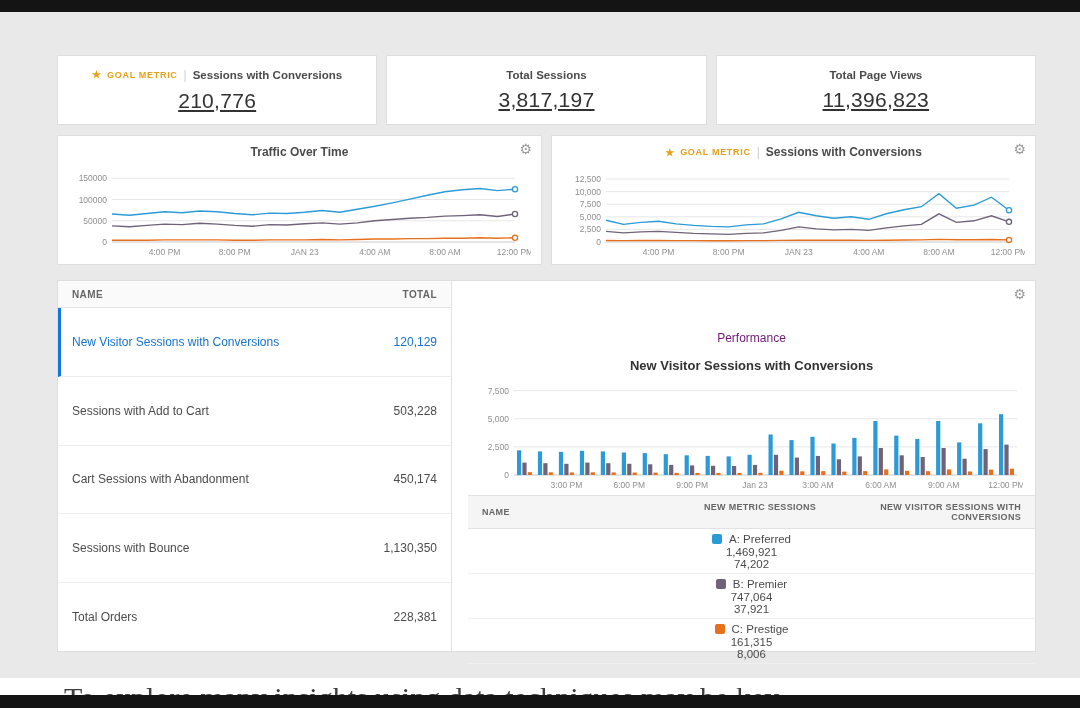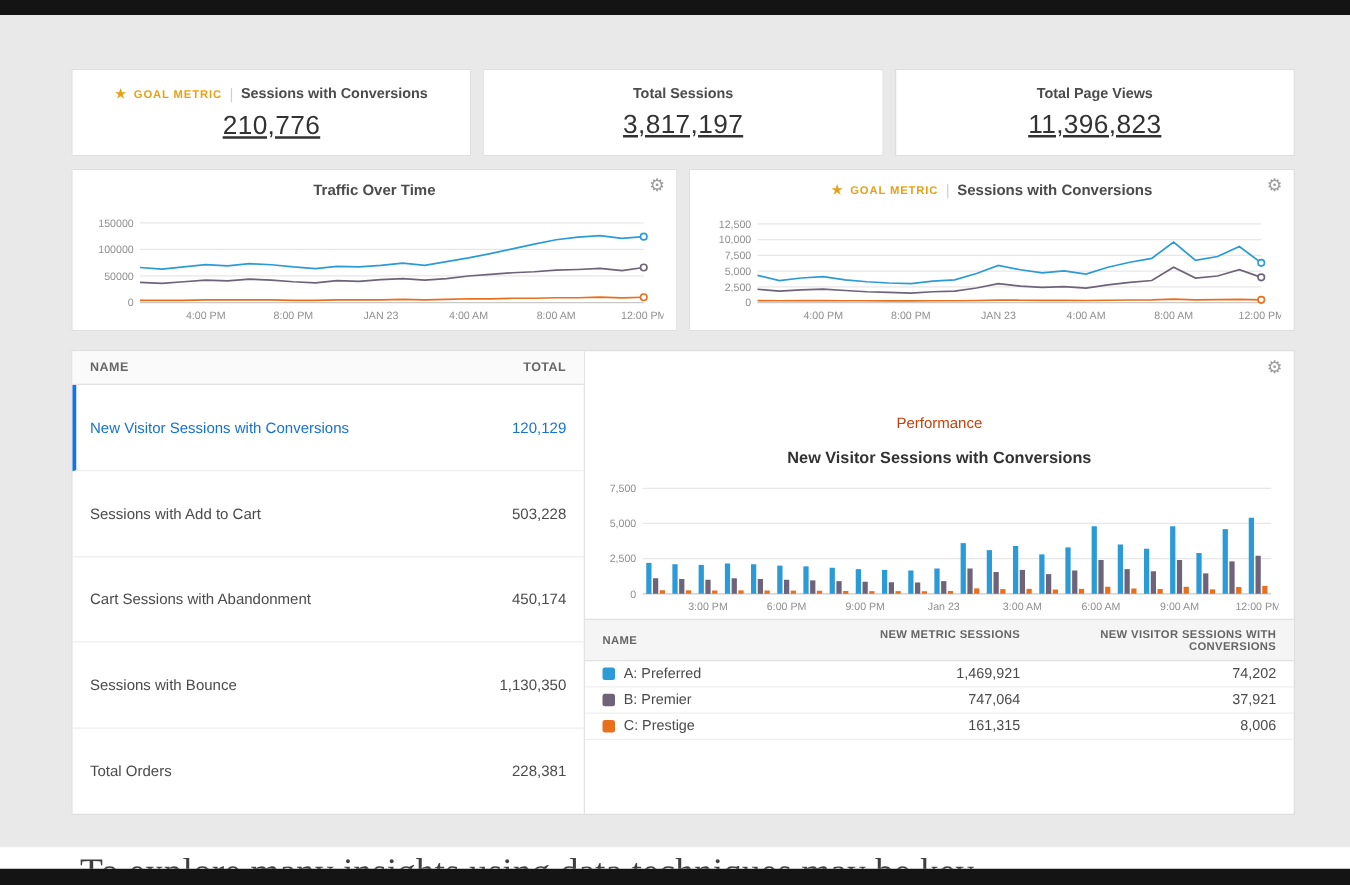--- a/index.html
+++ b/index.html
@@ -17,38 +17,38 @@
   .goal-text{color:#e8a117;font-size:9px;font-weight:bold;letter-spacing:.7px;text-align:right;}
   .vsep{color:#cfcfcf;font-weight:normal;font-size:12px;}
   .kpi-value{font-size:21px;color:#323232;letter-spacing:.3px;text-decoration:underline;}
   .charts-row{display:flex;gap:9px;height:130px;margin-top:10px;}
   .chart-card{flex:1;position:relative;padding-top:9px;}
   .chart-head{display:flex;justify-content:center;align-items:center;gap:6px;
     font-size:12px;font-weight:bold;color:#4b4b4b;}
   .gear{position:absolute;top:6px;right:9px;color:#9a9a9a;font-size:14px;
     font-family:"DejaVu Sans",sans-serif;cursor:pointer;line-height:1;}
   .chart-body{position:absolute;left:8px;right:10px;top:30px;bottom:6px;}
-  .main-panel{margin-top:15px;height:372px;display:flex;position:relative;}
+  .main-panel{margin-top:15px;height:372px;display:flex;position:relative;gap:16px;}
   .metric-col{width:410px;border-right:1px solid #e2e2e2;display:flex;flex-direction:column;}
   .tbl-head{display:flex;justify-content:space-between;padding:8px 14px 7px;background:#fafafa;
     border-bottom:1px solid #e2e2e2;font-size:10px;font-weight:bold;color:#666;letter-spacing:.4px;}
   .metric-row{flex:1;display:flex;justify-content:space-between;align-items:center;
     padding:0 14px;border-bottom:1px solid #ededed;font-size:12px;color:#4b4b4b;cursor:pointer;}
   .metric-row:last-child{border-bottom:none;}
   .metric-row.selected{border-left:3px solid #1473e6;padding-left:11px;}
   .metric-row.selected span{color:#1673cc;}
   .right-col{flex:1;position:relative;display:flex;flex-direction:column;}
-  .perf-label{text-align:center;margin-top:50px;font-size:12px;color:#c2410c;}
+  .perf-label{text-align:center;margin-top:50px;font-size:12px;color:#701a75;}
   .perf-title{text-align:center;margin-top:13px;font-size:13px;font-weight:bold;color:#323232;}
   .bar-body{height:112px;margin:6px 12px 0 6px;}
   .seg-head{display:flex;padding:6px 14px;background:#f5f5f5;border-top:1px solid #e2e2e2;
     border-bottom:1px solid #e2e2e2;font-size:9px;font-weight:bold;color:#666;
     letter-spacing:.3px;margin-top:4px;}
   .seg-row{display:flex;align-items:center;padding:4px 14px;border-bottom:1px solid #efefef;
-    font-size:11.5px;color:#4b4b4b;}
+    font-size:11.5px;color:#4b4b4b;flex-direction:column;}
   .col-name{flex:0 0 36%;display:flex;align-items:center;gap:7px;}
   .col-a{flex:0 0 26%;text-align:right;}
   .col-b{flex:1;text-align:right;}
   .swatch{width:10px;height:10px;border-radius:2px;display:inline-block;flex:0 0 10px;}
   .footer-strip{position:absolute;left:0;bottom:13px;width:1080px;height:17px;background:#fff;overflow:hidden;}
   .footer-text{position:absolute;left:64px;top:3px;font-family:"Liberation Serif",serif;
     font-size:30px;color:#3f3f3f;white-space:nowrap;}
   svg text{font-family:"Liberation Sans",sans-serif;}
 </style>
 </head>

